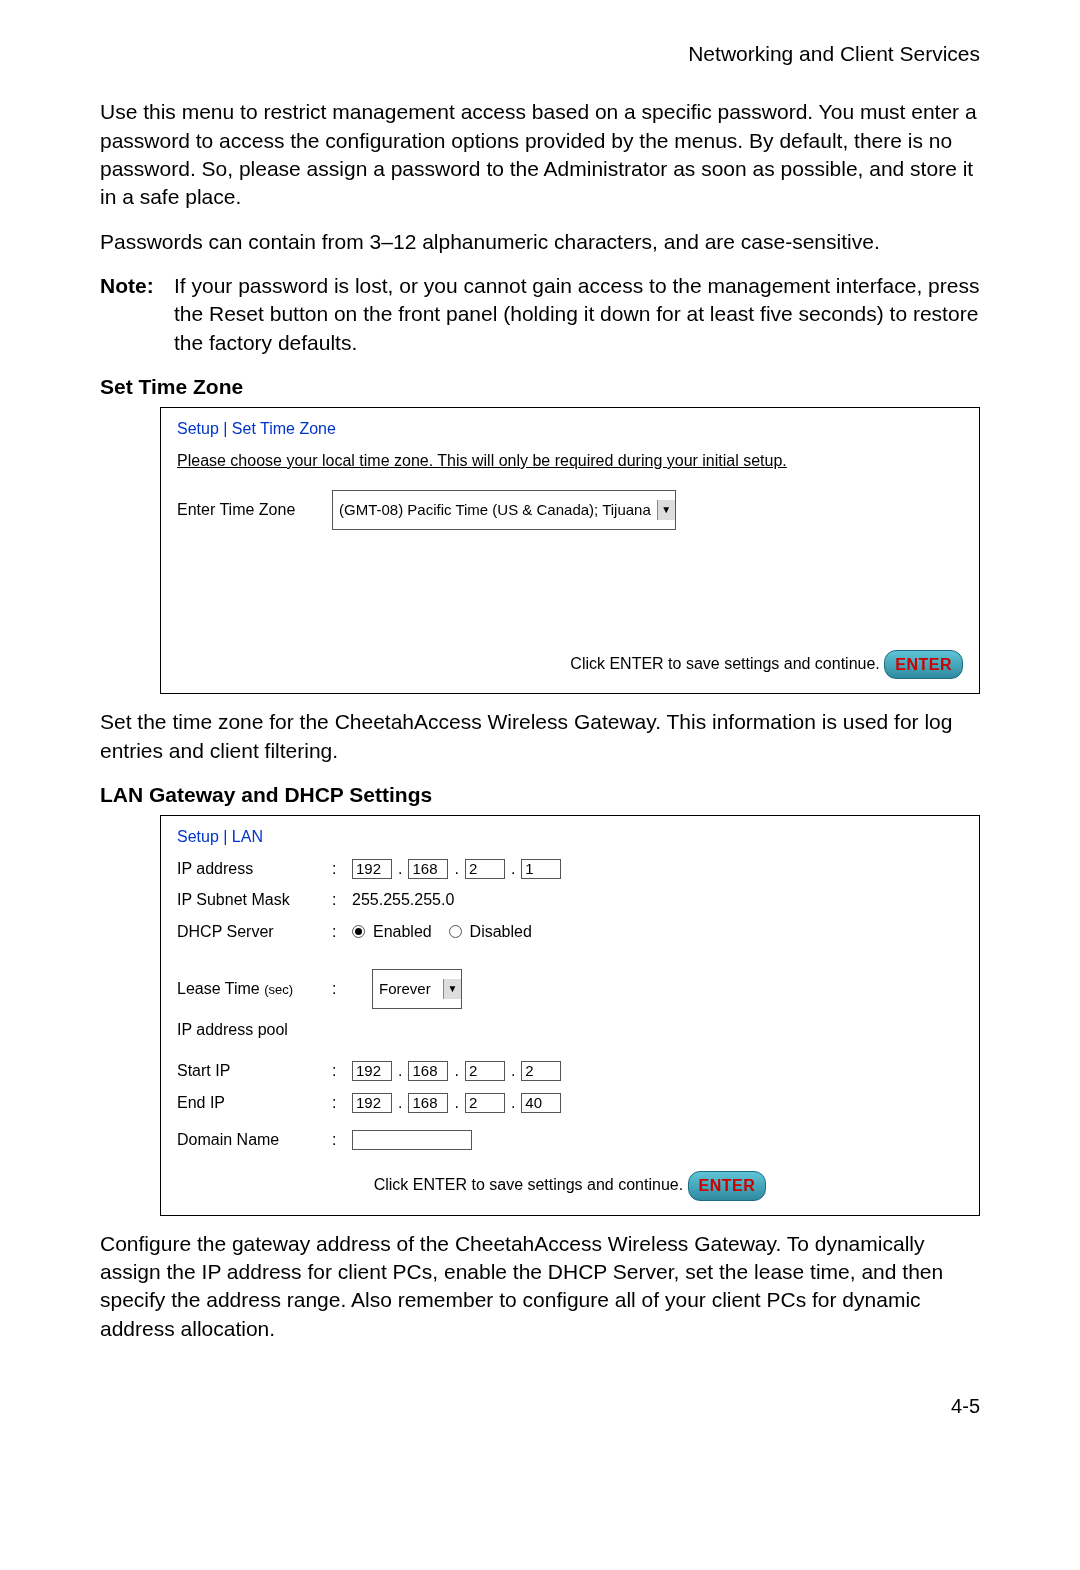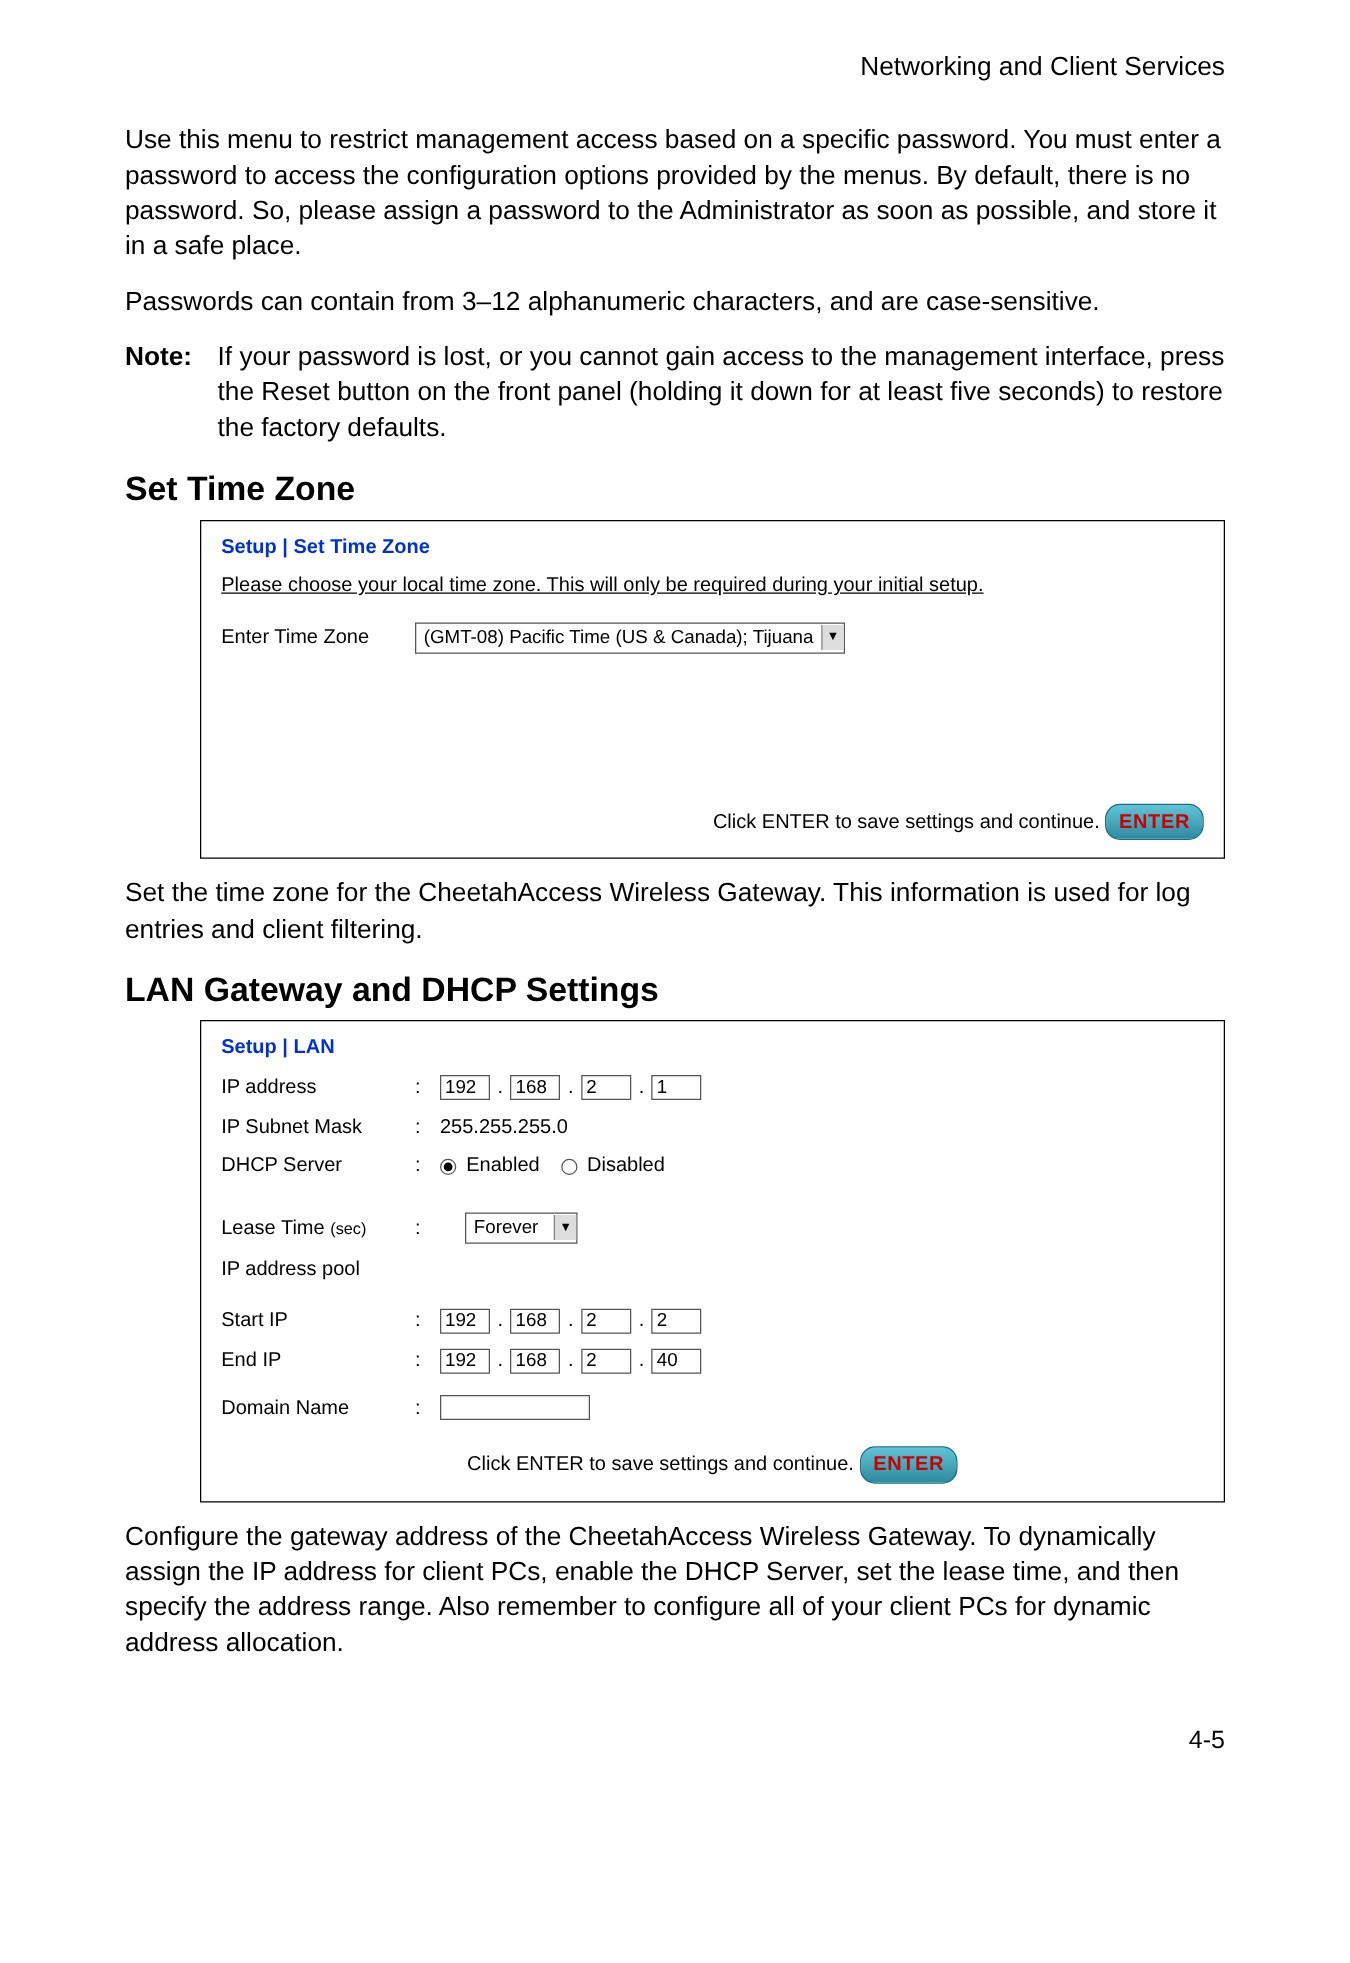--- a/index.html
+++ b/index.html
@@ -15,29 +15,29 @@
     }
     .page-header {
       text-align: right;
       margin-bottom: 30px;
       font-size: 21px;
     }
     .body-text { margin-bottom: 16px; }
     .note-row { display: flex; margin-bottom: 16px; justify-content: space-between; }
     .note-label { font-weight: bold; min-width: 70px; }
     .note-body { flex: 1; padding-left: 4px;}
-    .section-heading { font-weight: bold; font-size: 27px; margin-bottom: 6px; }
+    .section-heading { font-weight: bold; font-size: 21px; margin-bottom: 6px; }
     .panel {
       border: 1px solid #000;
       margin-left: 60px;
       margin-bottom: 14px;
       padding: 10px 16px 14px 16px;
       font-size: 17px;
     }
-    .panel .breadcrumb { color: #0033cc; font-weight: bold; margin-bottom: 10px; font-size: 16px;}
+    .panel .breadcrumb { color: #0033cc; font-weight: normal; margin-bottom: 10px; font-size: 16px;}
     .panel .instr { margin-bottom: 18px; font-size: 16px; text-decoration: underline;}
     .panel .save-row { text-align: right; margin-top: 120px; font-size: 16px;}
     .panel2 .save-row { margin-top: 20px; }
     .enter-btn {
       display: inline-block;
       background: linear-gradient(#5fc4d6, #2f8aa0);
       color: #cc0000;
       font-weight: bold;
       font-size: 16px;
       padding: 3px 10px;
@@ -48,21 +48,21 @@
     }
     .form-row { display: flex; align-items: center; margin-bottom: 10px; font-size: 16px; }
     .form-row .lbl { min-width: 155px; }
     .form-row .colon { width: 20px; text-align: left; }
     .form-row .val { flex: 1; display: flex; align-items: center; gap: 4px; }
     .select-box {
       display: inline-flex;
       align-items: center;
       border: 1px solid #555;
       background: #fff;
-      height: 25px;
+      height: 40px;
       font-size: 15px;
     }
     .select-box .sel-text { padding: 0 6px; }
     .select-box .sel-arrow {
       width: 18px; height: 20px;
       background: #ddd;
       border-left: 1px solid #888;
       display: flex; align-items: center; justify-content: center;
       font-size: 10px;
     }

